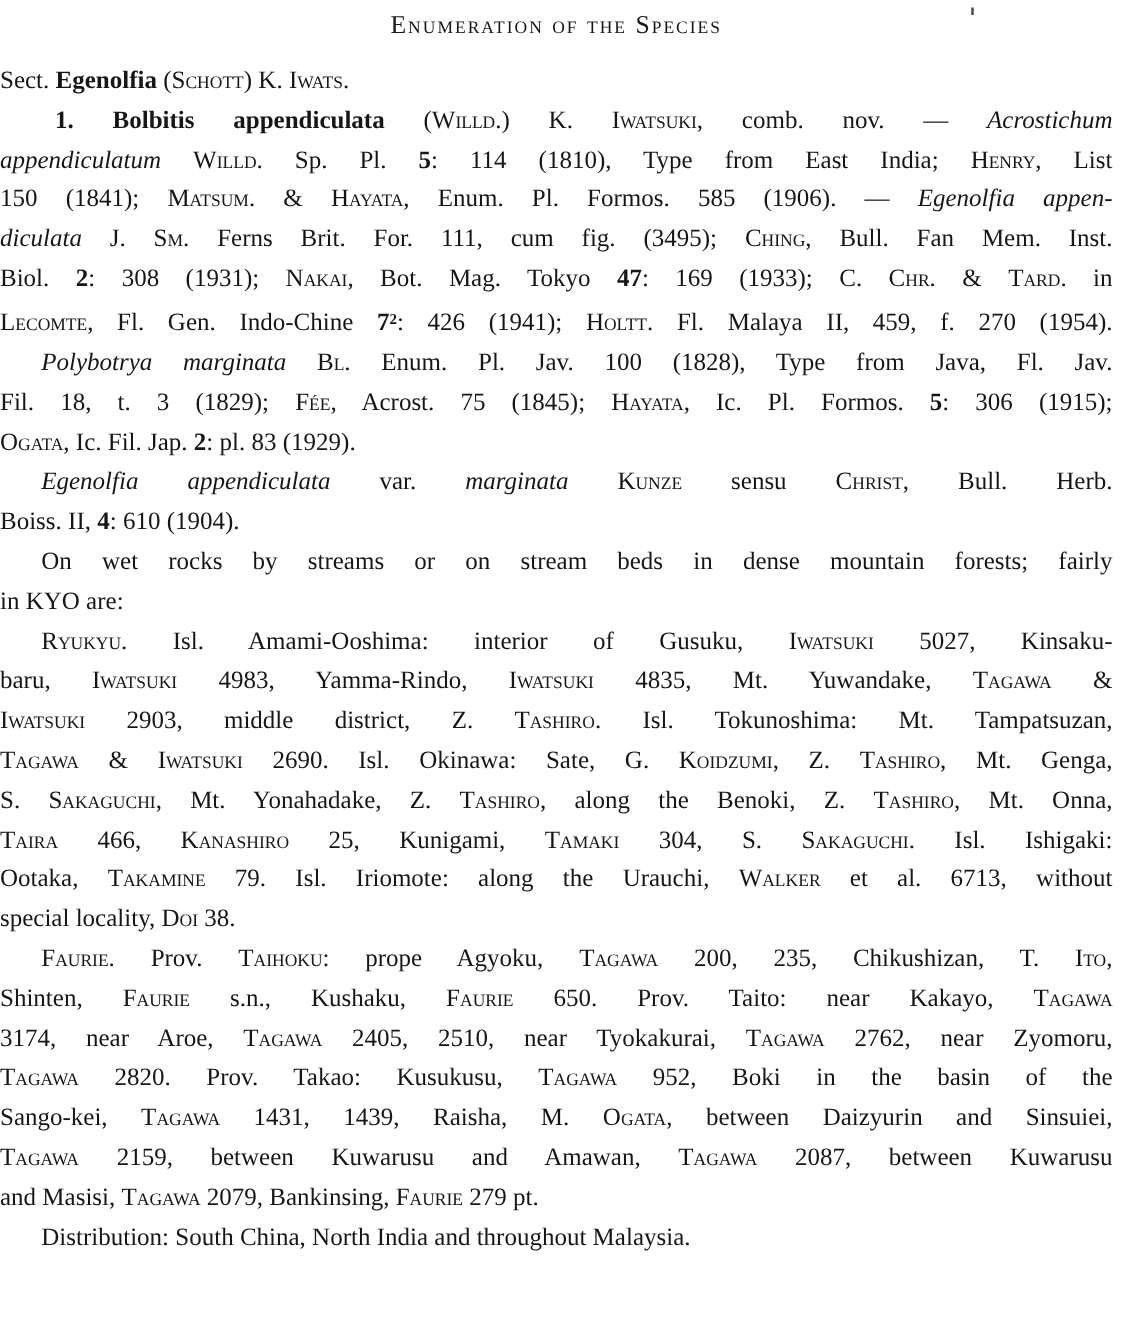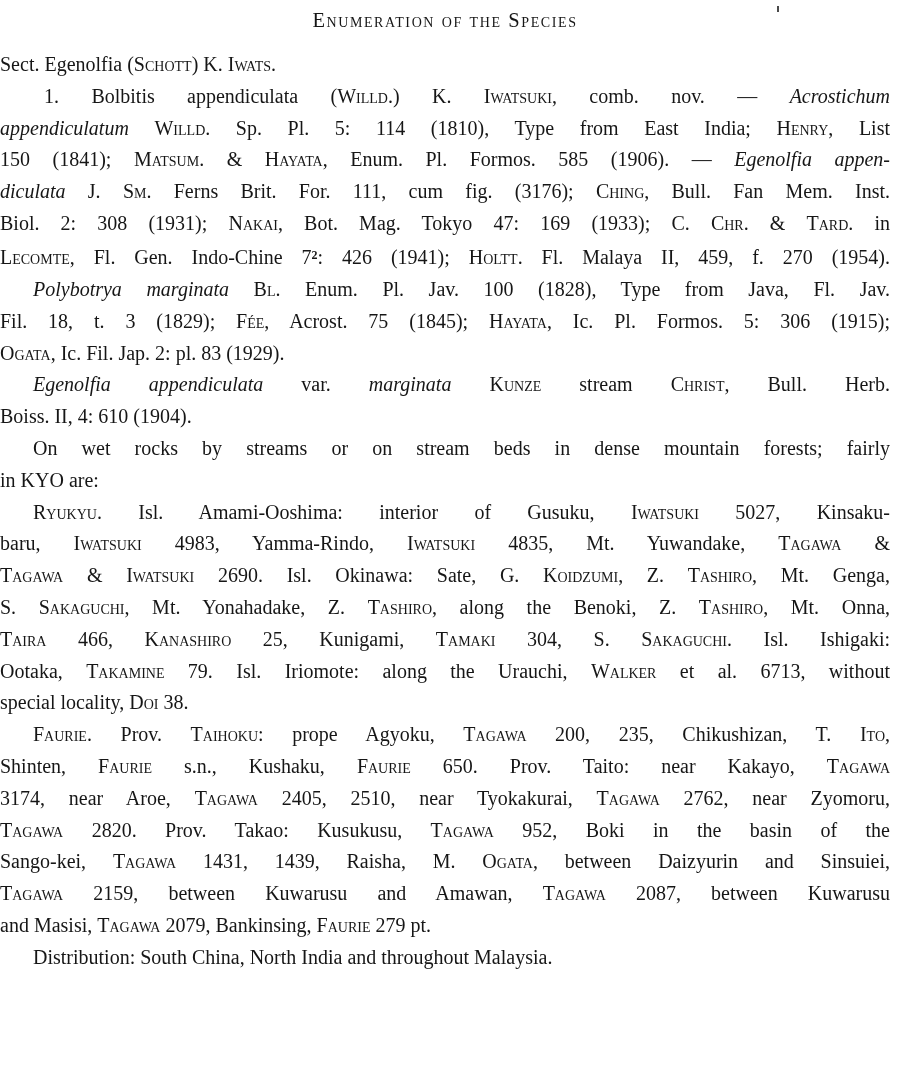--- a/index.html
+++ b/index.html
@@ -19,21 +19,21 @@
     letter-spacing:1.6px;
     font-size:20.5px;
     line-height:30px;
     margin:0 0 14px 0;
   }
   .para { margin:0; }
   .line { margin:0; }
   .just { text-align:justify; text-align-last:justify; }
   .ind   { text-indent:33px; }
   .ind-lg{ text-indent:44px; }
-  .b  { font-weight:normal; }
+  .b  { font-weight:bold; }
   .i  { font-style:italic; }
   .sc { font-variant:small-caps; }
   .sup{ font-weight:bold; font-size:12px; vertical-align:0.45em; }
   .speck {
     position:absolute; left:777px; top:6px;
     width:2px; height:6px; background:#4a4a4a;
     box-shadow:0 9px 0 -1px #4a4a4a;
   }
 </style>
 </head>
@@ -43,40 +43,41 @@
   <div class="speck"></div>
   <div class="title">Enumeration of the Species</div>
   <div>
       <div class="para">
         <div class="line"><span>Sect. </span><span class="b">Egenolfia</span><span> (</span><span class="sc">Schott</span><span>) K. </span><span class="sc">Iwats.</span></div>
       </div>
       <div class="para">
         <div class="line just ind-lg"><span class="b">1. Bolbitis appendiculata</span><span> (</span><span class="sc">Willd.</span><span>) K. </span><span class="sc">Iwatsuki</span><span>, comb. nov. — </span><span class="i">Acrostichum</span></div>
         <div class="line just"><span class="i">appendiculatum</span><span> </span><span class="sc">Willd.</span><span> Sp. Pl. </span><span class="b">5</span><span>: 114 (1810), Type from East India; </span><span class="sc">Henry</span><span>, List</span></div>
         <div class="line just"><span>150 (1841); </span><span class="sc">Matsum.</span><span> &amp; </span><span class="sc">Hayata</span><span>, Enum. Pl. Formos. 585 (1906). — </span><span class="i">Egenolfia appen-</span></div>
-        <div class="line just"><span class="i">diculata</span><span> J. </span><span class="sc">Sm.</span><span> Ferns Brit. For. 111, cum fig. (3176); </span><span class="sc">Ching</span><span>, Bull. Fan Mem. Inst.</span></div>
+        <div class="line just"><span class="i">diculata</span><span> J. </span><span class="sc">Sm.</span><span> Ferns Brit. For. 111, cum fig. (3495); </span><span class="sc">Ching</span><span>, Bull. Fan Mem. Inst.</span></div>
         <div class="line just"><span>Biol. </span><span class="b">2</span><span>: 308 (1931); </span><span class="sc">Nakai</span><span>, Bot. Mag. Tokyo </span><span class="b">47</span><span>: 169 (1933); C. </span><span class="sc">Chr.</span><span> &amp; </span><span class="sc">Tard.</span><span> in</span></div>
         <div class="line just"><span class="sc">Lecomte</span><span>, Fl. Gen. Indo-Chine </span><span class="b">7</span><span class="sup">2</span><span>: 426 (1941); </span><span class="sc">Holtt.</span><span> Fl. Malaya II, 459, f. 270 (1954).</span></div>
       </div>
       <div class="para">
         <div class="line just ind"><span class="i">Polybotrya marginata</span><span> </span><span class="sc">Bl.</span><span> Enum. Pl. Jav. 100 (1828), Type from Java, Fl. Jav.</span></div>
         <div class="line just"><span>Fil. 18, t. 3 (1829); </span><span class="sc">Fée</span><span>, Acrost. 75 (1845); </span><span class="sc">Hayata</span><span>, Ic. Pl. Formos. </span><span class="b">5</span><span>: 306 (1915);</span></div>
         <div class="line"><span class="sc">Ogata</span><span>, Ic. Fil. Jap. </span><span class="b">2</span><span>: pl. 83 (1929).</span></div>
       </div>
       <div class="para">
-        <div class="line just ind"><span class="i">Egenolfia appendiculata</span><span> var. </span><span class="i">marginata</span><span> </span><span class="sc">Kunze</span><span> stream </span><span class="sc">Christ</span><span>, Bull. Herb.</span></div>
+        <div class="line just ind"><span class="i">Egenolfia appendiculata</span><span> var. </span><span class="i">marginata</span><span> </span><span class="sc">Kunze</span><span> sensu </span><span class="sc">Christ</span><span>, Bull. Herb.</span></div>
         <div class="line"><span>Boiss. II, </span><span class="b">4</span><span>: 610 (1904).</span></div>
       </div>
       <div class="para">
         <div class="line just ind"><span>On wet rocks by streams or on stream beds in dense mountain forests; fairly</span></div>
         <div class="line"><span>in KYO are:</span></div>
       </div>
       <div class="para">
         <div class="line just ind"><span class="sc">Ryukyu.</span><span> Isl. Amami-Ooshima: interior of Gusuku, </span><span class="sc">Iwatsuki</span><span> 5027, Kinsaku-</span></div>
         <div class="line just"><span>baru, </span><span class="sc">Iwatsuki</span><span> 4983, Yamma-Rindo, </span><span class="sc">Iwatsuki</span><span> 4835, Mt. Yuwandake, </span><span class="sc">Tagawa</span><span> &amp;</span></div>
+        <div class="line just"><span class="sc">Iwatsuki</span><span> 2903, middle district, Z. </span><span class="sc">Tashiro</span><span>. Isl. Tokunoshima: Mt. Tampatsuzan,</span></div>
         <div class="line just"><span class="sc">Tagawa</span><span> &amp; </span><span class="sc">Iwatsuki</span><span> 2690. Isl. Okinawa: Sate, G. </span><span class="sc">Koidzumi</span><span>, Z. </span><span class="sc">Tashiro</span><span>, Mt. Genga,</span></div>
         <div class="line just"><span>S. </span><span class="sc">Sakaguchi</span><span>, Mt. Yonahadake, Z. </span><span class="sc">Tashiro</span><span>, along the Benoki, Z. </span><span class="sc">Tashiro</span><span>, Mt. Onna,</span></div>
         <div class="line just"><span class="sc">Taira</span><span> 466, </span><span class="sc">Kanashiro</span><span> 25, Kunigami, </span><span class="sc">Tamaki</span><span> 304, S. </span><span class="sc">Sakaguchi</span><span>. Isl. Ishigaki:</span></div>
         <div class="line just"><span>Ootaka, </span><span class="sc">Takamine</span><span> 79. Isl. Iriomote: along the Urauchi, </span><span class="sc">Walker</span><span> et al. 6713, without</span></div>
         <div class="line"><span>special locality, </span><span class="sc">Doi</span><span> 38.</span></div>
       </div>
       <div class="para">
         <div class="line just ind"><span class="sc">Faurie.</span><span> Prov. </span><span class="sc">Taihoku</span><span>: prope Agyoku, </span><span class="sc">Tagawa</span><span> 200, 235, Chikushizan, T. </span><span class="sc">Ito</span><span>,</span></div>
         <div class="line just"><span>Shinten, </span><span class="sc">Faurie</span><span> s.n., Kushaku, </span><span class="sc">Faurie</span><span> 650. Prov. Taito: near Kakayo, </span><span class="sc">Tagawa</span></div>
         <div class="line just"><span>3174, near Aroe, </span><span class="sc">Tagawa</span><span> 2405, 2510, near Tyokakurai, </span><span class="sc">Tagawa</span><span> 2762, near Zyomoru,</span></div>

